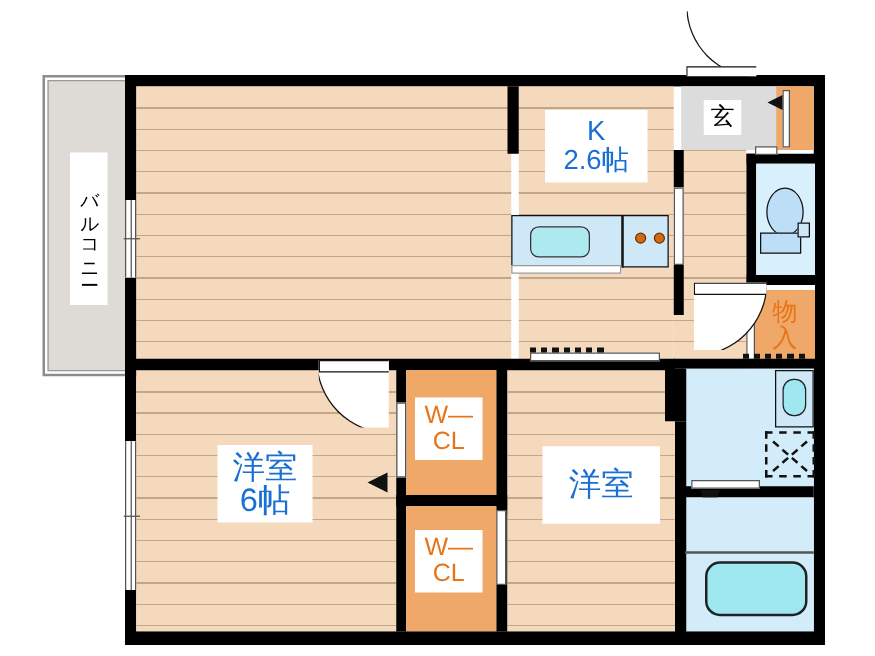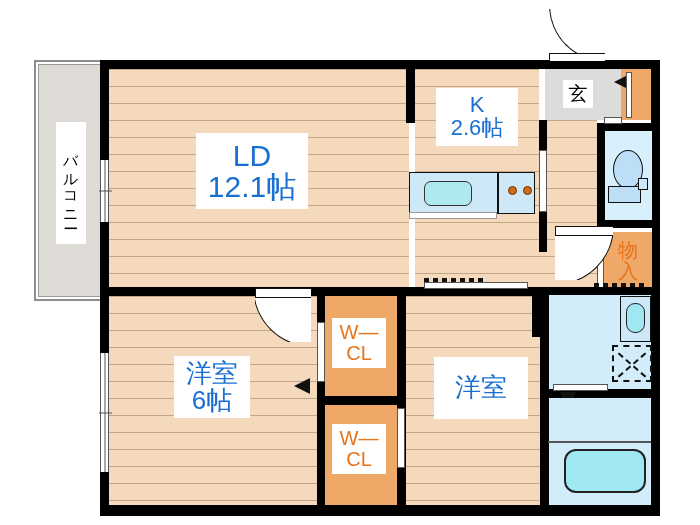--- a/index.html
+++ b/index.html
@@ -100,24 +100,20 @@
   <div class="abs wall" style="left:100px;top:472px;width:9px;height:44px;"></div>
   <div class="abs wall" style="left:100px;top:505px;width:560px;height:11px;"></div>
   <div class="abs wall" style="left:651px;top:287px;width:9px;height:229px;"></div>
 
   <div class="abs floor-wood" style="left:109px;top:69px;width:300px;height:226px;"></div>
 
   <div class="abs floor-wood" style="left:415px;top:69px;width:124px;height:226px;"></div>
 
   <div class="abs wall" style="left:406px;top:69px;width:9px;height:54px;"></div>
 
-  <div class="abs lbl lbl-blue" style="left:196px;top:133px;width:112px;height:76px;font-size:30px;font-weight:400;">
-    <span class="l1">LD</span>
-    <span class="l2">12.1帖</span>
-  </div>
 
   <div class="abs lbl lbl-blue" style="left:436px;top:88px;width:82px;height:58px;font-size:22px;">
     <span class="l1">K</span>
     <span class="l2">2.6帖</span>
   </div>
 
   <div class="abs counter fx" style="left:409px;top:172px;width:126px;height:42px;"></div>
   <div class="abs sink fx" style="left:424px;top:181px;width:48px;height:25px;"></div>
   <div class="abs thinline" style="left:497px;top:172px;width:1.6px;height:42px;background:#111;"></div>
   <div class="abs burner fx" style="left:508px;top:186px;width:9px;height:9px;"></div>

